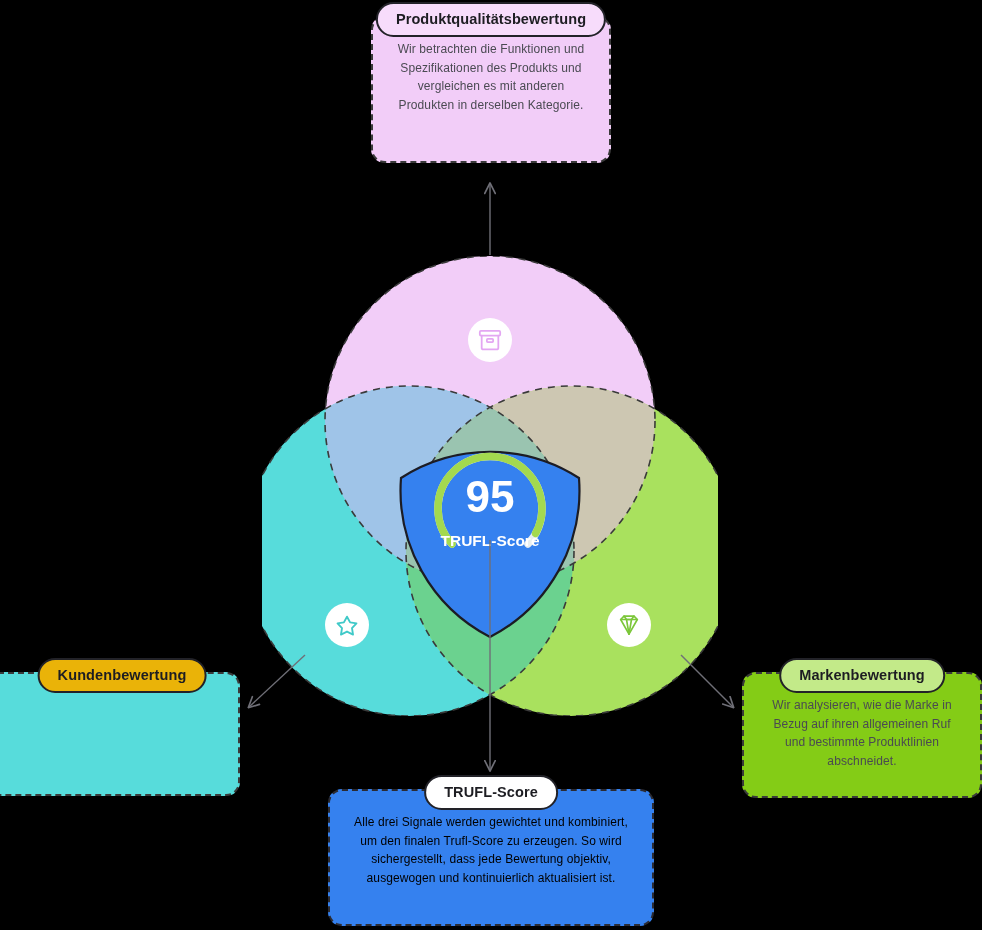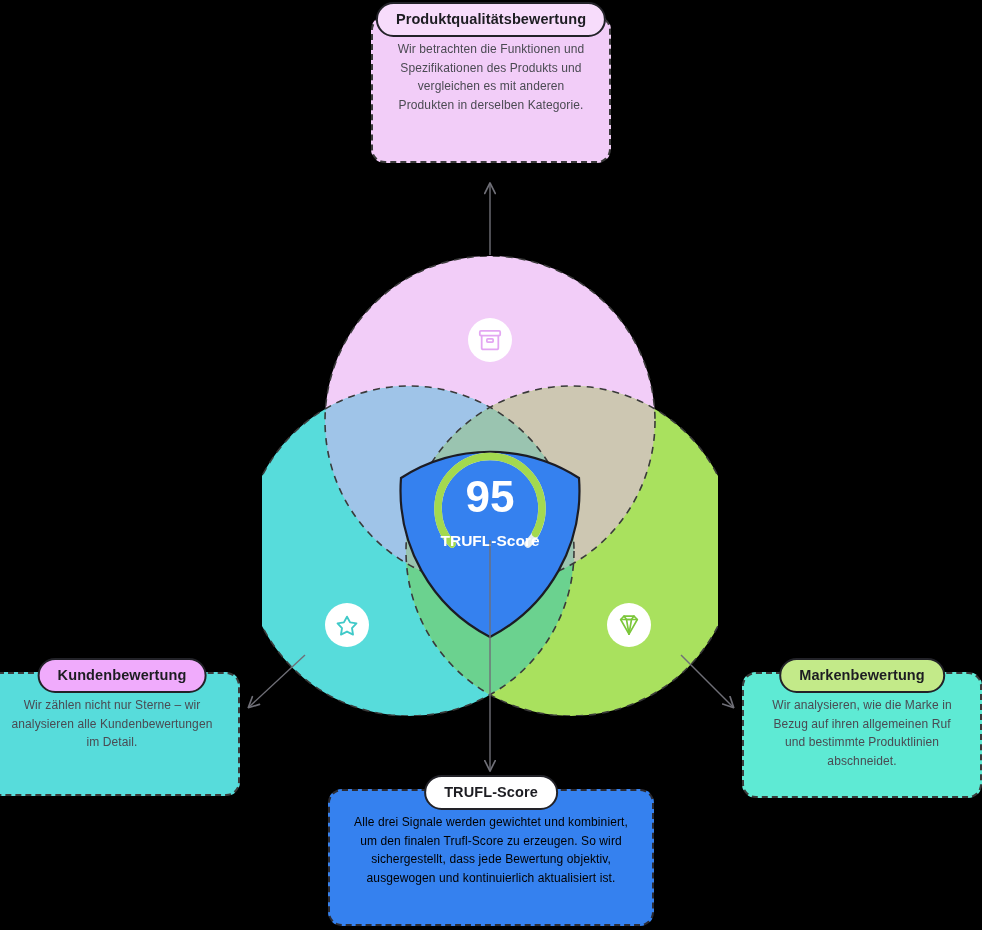--- a/index.html
+++ b/index.html
@@ -76,29 +76,29 @@
   #card-product .pill { background: #f7dcfb; }
 
   
   #card-customer {
     left: -16px;
     top: 672px;
     width: 256px;
     height: 124px;
     background: #57dcdb;
   }
-  #card-customer .pill { background: #f0abfc; left: 136px; }
+  #card-customer .pill { background: #eab308; left: 136px; }
 
   
   #card-brand {
     left: 742px;
     top: 672px;
     width: 240px;
     height: 126px;
-    background: #5eead4;
+    background: #84cc16;
   }
   #card-brand .pill { background: #c3ea89; }
 
   
   #card-trufl {
     left: 328px;
     top: 789px;
     width: 326px;
     height: 137px;
     background: #3581ef;
@@ -218,21 +218,20 @@
     <line x1="681" y1="655" x2="733" y2="707" stroke="#6f6f77" stroke-width="1.4" marker-end="url(#ah)"></line>
   </svg>
 
   <div class="card" id="card-product">
     <div class="pill">Produktqualitätsbewertung</div>
     <div class="body">Wir betrachten die Funktionen und Spezifikationen des Produkts und vergleichen es mit anderen Produkten in derselben Kategorie.</div>
   </div>
 
   <div class="card" id="card-customer">
     <div class="pill">Kundenbewertung</div>
-    <div class="body">Wir zählen nicht nur Sterne – wir analysieren alle Kundenbewertungen im Detail.</div>
   </div>
 
   <div class="card" id="card-brand">
     <div class="pill">Markenbewertung</div>
     <div class="body">Wir analysieren, wie die Marke in Bezug auf ihren allgemeinen Ruf und bestimmte Produktlinien abschneidet.</div>
   </div>
 
   <div class="card dark" id="card-trufl">
     <div class="pill">TRUFL-Score</div>
     <div class="body">Alle drei Signale werden gewichtet und kombiniert, um den finalen Trufl-Score zu erzeugen. So wird sichergestellt, dass jede Bewertung objektiv, ausgewogen und kontinuierlich aktualisiert ist.</div>

